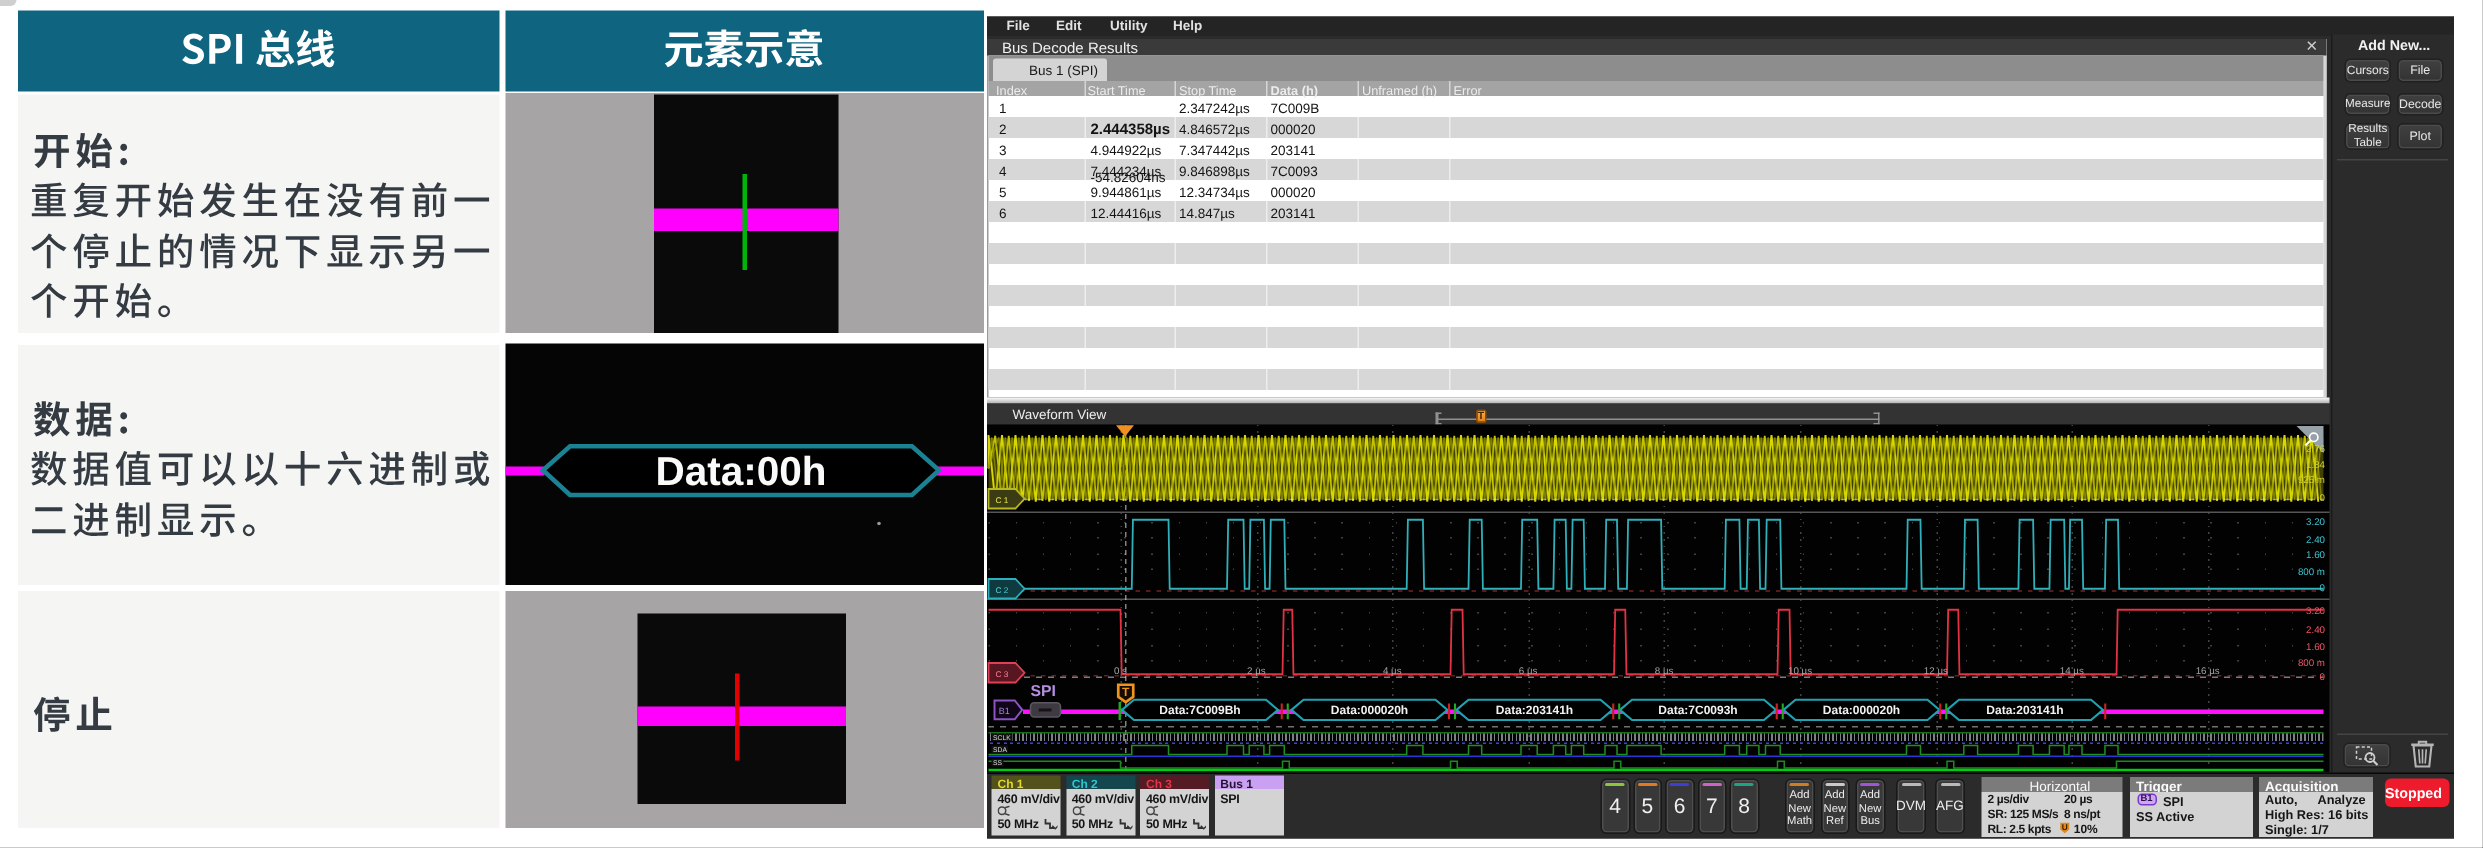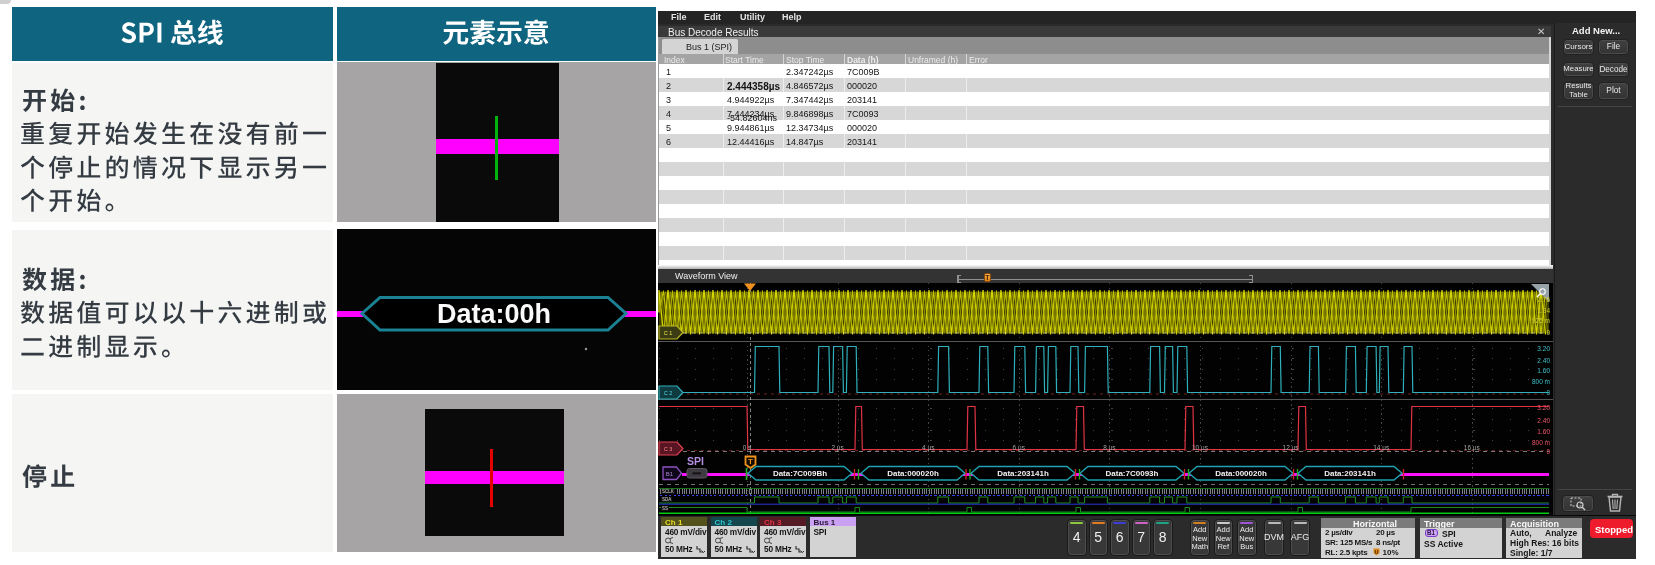--- a/index.html
+++ b/index.html
@@ -488,21 +488,21 @@
 <div class="a" style="left:1267.5px;top:521.5px;width:13px;height:2.5px;background:#b9b9b9;border-radius:1px"></div>
 <div class="a" style="left:1264px;top:533px;font-size:9px;color:#ececec;font-weight:normal;white-space:nowrap;line-height:1;">
       <div style="width:20px;text-align:center">DVM</div>
     </div>
 <div class="a" style="left:1290px;top:518.5px;width:20px;height:37.5px;background:#383838;border:1px solid #191919;box-shadow:inset 0 0 0 1px #4e4e4e;border-radius:4px"></div>
 <div class="a" style="left:1293.5px;top:521.5px;width:13px;height:2.5px;background:#b9b9b9;border-radius:1px"></div>
 <div class="a" style="left:1290px;top:533px;font-size:9px;color:#ececec;font-weight:normal;white-space:nowrap;line-height:1;">
       <div style="width:20px;text-align:center">AFG</div>
     </div>
 <div class="a" style="left:1321px;top:518px;width:94px;height:9.5px;background:#7b7b7b"></div>
-<div class="a" style="left:1325px;top:519.5px;font-size:9px;color:#fafafa;font-weight:bold;white-space:nowrap;line-height:1;padding-left:28px;">Horizontal</div>
+<div class="a" style="left:1325px;top:519.5px;font-size:9px;color:#fafafa;font-weight:normal;white-space:nowrap;line-height:1;padding-left:28px;">Horizontal</div>
 <div class="a" style="left:1321px;top:527.5px;width:94px;height:30.5px;background:#d3d3d3"></div>
 <div class="a" style="left:1325px;top:529px;font-size:8px;color:#161616;font-weight:bold;white-space:nowrap;line-height:1;letter-spacing:-0.25px">2 µs/div</div>
 <div class="a" style="left:1376px;top:529px;font-size:8px;color:#161616;font-weight:bold;white-space:nowrap;line-height:1;letter-spacing:-0.25px">20 µs</div>
 <div class="a" style="left:1325px;top:539px;font-size:8px;color:#161616;font-weight:bold;white-space:nowrap;line-height:1;letter-spacing:-0.25px">SR: 125 MS/s</div>
 <div class="a" style="left:1376px;top:539px;font-size:8px;color:#161616;font-weight:bold;white-space:nowrap;line-height:1;letter-spacing:-0.25px">8 ns/pt</div>
 <div class="a" style="left:1325px;top:548.5px;font-size:8px;color:#161616;font-weight:bold;white-space:nowrap;line-height:1;letter-spacing:-0.25px">RL: 2.5 kpts</div>
 <svg class="a" style="left:1373px;top:548px" width="7" height="8" viewBox="0 0 7 8">
 <path d="M0.5 0.5h6v4.5l-3 2.5l-3-2.5z" fill="#e08818"></path>
       <text x="3.5" y="5.5" font-size="5.5" font-weight="bold" fill="#3a2000" text-anchor="middle" font-family="Liberation Sans,sans-serif">U</text>
     </svg>
@@ -516,14 +516,14 @@
 <div class="a" style="left:1424px;top:539.5px;font-size:8.5px;color:#161616;font-weight:bold;white-space:nowrap;line-height:1;">SS Active</div>
 <div class="a" style="left:1506px;top:518px;width:76px;height:9.5px;background:#7b7b7b"></div>
 <div class="a" style="left:1510px;top:519.5px;font-size:9px;color:#fafafa;font-weight:bold;white-space:nowrap;line-height:1;">Acquisition</div>
 <div class="a" style="left:1506px;top:527.5px;width:76px;height:30.5px;background:#d3d3d3"></div>
 <div class="a" style="left:1510px;top:529px;font-size:8.5px;color:#161616;font-weight:bold;white-space:nowrap;line-height:1;">Auto,</div>
 <div class="a" style="left:1545px;top:529px;font-size:8.5px;color:#161616;font-weight:bold;white-space:nowrap;line-height:1;">Analyze</div>
 <div class="a" style="left:1510px;top:539px;font-size:8.5px;color:#161616;font-weight:bold;white-space:nowrap;line-height:1;">High Res: 16 bits</div>
 <div class="a" style="left:1510px;top:548.5px;font-size:8.5px;color:#161616;font-weight:bold;white-space:nowrap;line-height:1;">Single: 1/7</div>
 <div class="a" style="left:1590px;top:518.5px;width:43px;height:19.5px;background:#ee1b2d;border-radius:4px"></div>
 <div class="a" style="left:1590px;top:524.5px;font-size:9.5px;color:#fff;font-weight:bold;white-space:nowrap;line-height:1;">
-      <div style="width:43px;text-align:right">Stopped</div>
+      <div style="width:43px;text-align:left">Stopped</div>
     </div>
 </div>
 </body></html>

